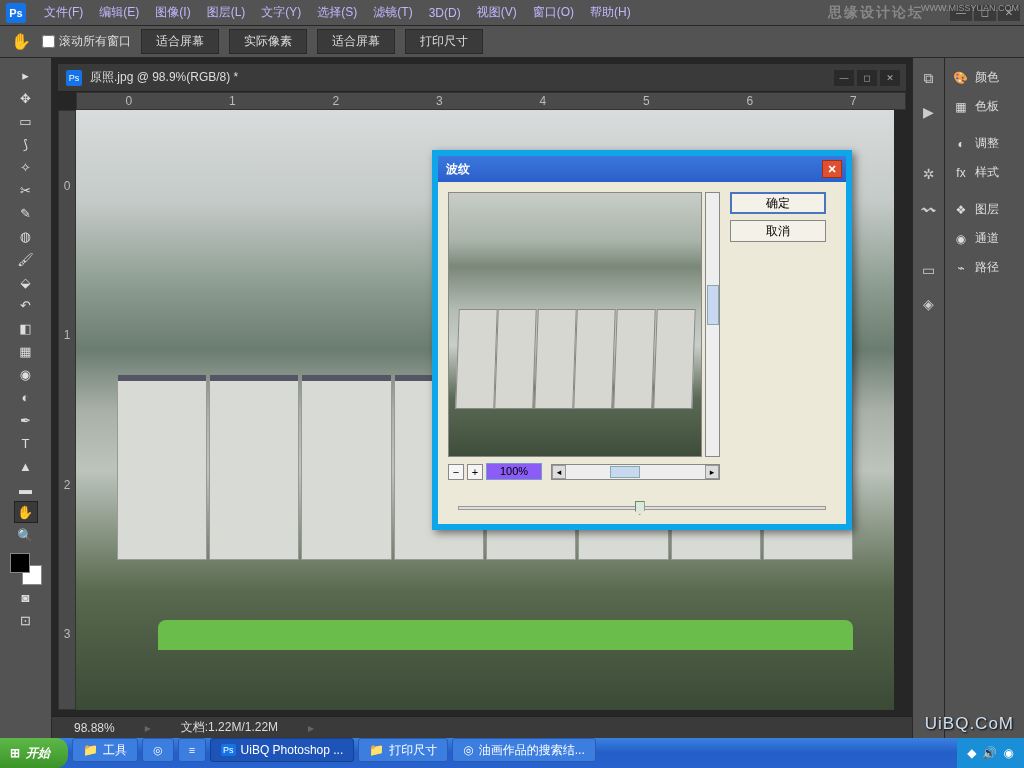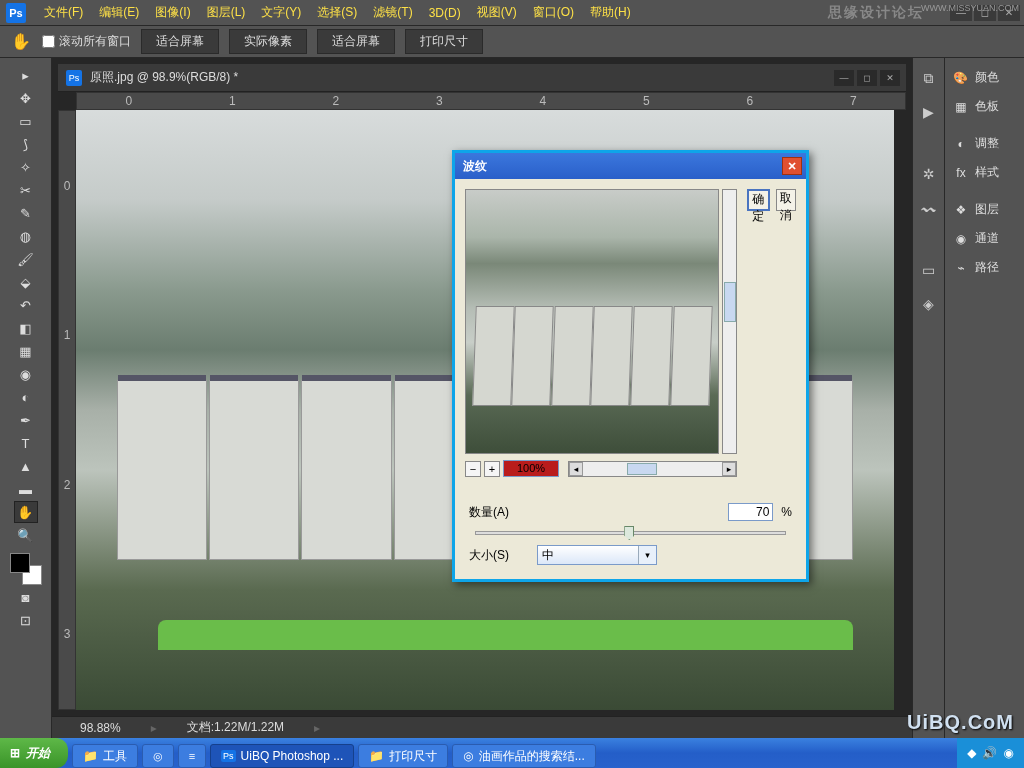--- a/index.html
+++ b/index.html
@@ -1,19 +1,19 @@
 <!DOCTYPE html>
 <html><head>
 <meta charset="utf-8">
 <style>
 *{margin:0;padding:0;box-sizing:border-box;font-family:"Microsoft YaHei",SimSun,sans-serif;font-size:12px;user-select:none}
 body{width:1024px;height:768px;background:#535353;overflow:hidden;position:relative}
 .menubar{height:26px;background:#535353;display:flex;align-items:center;padding-left:6px;border-bottom:1px solid #282828}
 .ps-logo{width:20px;height:20px;background:#1473e6;color:#fff;display:flex;align-items:center;justify-content:center;font-weight:bold;font-size:11px;border-radius:2px;margin-right:10px}
-.menu-item{color:#fde047;padding:3px 8px;cursor:pointer}
+.menu-item{color:#c4b5fd;padding:3px 8px;cursor:pointer}
 .win-ctrl{margin-left:auto;display:flex;gap:2px;padding-right:4px}
 .win-btn{width:22px;height:16px;background:#3a3a3a;color:#aaa;display:flex;align-items:center;justify-content:center;font-size:10px}
 .watermark{position:absolute;top:4px;right:100px;color:#888;font-size:14px;font-weight:bold;letter-spacing:2px}
 .optbar{height:32px;background:#535353;display:flex;align-items:center;padding-left:10px;gap:10px;border-bottom:1px solid #282828}
 .opt-icon{width:22px;height:22px;display:flex;align-items:center;justify-content:center;color:#ddd;font-size:16px}
 .opt-check{display:flex;align-items:center;gap:4px;color:#ddd}
 .opt-check input{width:13px;height:13px}
 .opt-btn{background:#3a3a3a;border:1px solid #2a2a2a;color:#ddd;padding:3px 14px;cursor:pointer}
 .workspace{display:flex;height:680px}
 .toolbox{width:52px;background:#535353;border-right:1px solid #282828;display:flex;flex-direction:column;align-items:center;padding-top:6px;gap:1px}
@@ -28,65 +28,65 @@
 .doc-tab .mini{width:16px;height:16px;background:#1473e6;color:#fff;font-size:9px;display:flex;align-items:center;justify-content:center;border-radius:2px}
 .doc-winbtns{margin-left:auto;display:flex;gap:3px;padding-right:6px}
 .doc-winbtns span{width:20px;height:16px;background:#2a2a2a;display:flex;align-items:center;justify-content:center;color:#aaa;font-size:9px}
 .ruler-h{height:18px;background:#4a4a4a;margin:0 6px 0 24px;display:flex;align-items:center;color:#bbb;font-size:10px;justify-content:space-around;border:1px solid #333}
 .ruler-v{width:18px;background:#4a4a4a;position:absolute;left:6px;top:52px;bottom:28px;display:flex;flex-direction:column;justify-content:space-around;align-items:center;color:#bbb;font-size:10px;border:1px solid #333}
 .canvas{position:absolute;left:24px;top:52px;right:18px;bottom:28px;background:linear-gradient(180deg,#d8dcdc 0%,#c5cbc9 15%,#8a9a8e 30%,#6b7d70 40%,#a8b0a8 50%,#bcc4bc 60%,#5a6a50 80%,#3a4a35 100%);overflow:hidden}
 .canvas::before{content:"";position:absolute;bottom:60px;left:10%;width:85%;height:30px;background:#6abd4a;border-radius:8px 8px 0 0}
 .buildings{position:absolute;left:5%;top:45%;width:90%;height:30%;display:flex;gap:2px}
 .bld{flex:1;background:#d8dad5;border:1px solid #999;position:relative}
 .bld::after{content:"";position:absolute;top:-6px;left:0;right:0;height:6px;background:#556}
-.statusbar{position:absolute;bottom:0;left:0;right:0;height:22px;background:#3a3a3a;display:flex;align-items:center;color:#ddd;padding-left:28px;gap:30px;border-top:1px solid #222}
+.statusbar{position:absolute;bottom:0;left:0;right:0;height:22px;background:#3a3a3a;display:flex;align-items:center;color:#ddd;padding-left:22px;gap:30px;border-top:1px solid #222}
 .statusbar .sep{color:#666}
 .right-dock{width:32px;background:#535353;border-left:1px solid #282828;display:flex;flex-direction:column;align-items:center;gap:14px;padding-top:10px}
 .dock-ico{width:20px;height:20px;color:#ccc;display:flex;align-items:center;justify-content:center;font-size:14px}
 .panels{width:80px;background:#535353;border-left:1px solid #282828;display:flex;flex-direction:column;gap:2px;padding-top:6px}
 .panel-row{display:flex;align-items:center;gap:6px;padding:5px 8px;color:#ddd;cursor:pointer}
 .panel-row .ico{width:16px;height:16px;display:flex;align-items:center;justify-content:center;font-size:12px}
 .panel-group-sep{height:6px}
 
-.dialog{position:absolute;left:452px;top:150px;width:357px;background:#ece9d8;border:3px solid #0ea5e9;box-shadow:3px 3px 8px rgba(0,0,0,.5);z-index:50}
+.dialog{position:absolute;left:432px;top:150px;width:420px;background:#ece9d8;border:6px solid #0ea5e9;box-shadow:3px 3px 8px rgba(0,0,0,.5);z-index:50}
 .dlg-title{height:26px;background:linear-gradient(180deg,#3b77dd,#2a5fc9);color:#fff;display:flex;align-items:center;padding:0 4px 0 8px;font-weight:bold}
 .dlg-close{margin-left:auto;width:20px;height:18px;background:#e05030;border:1px solid #a03010;color:#fff;display:flex;align-items:center;justify-content:center;font-size:11px;cursor:pointer}
 .dlg-body{padding:10px;display:flex;gap:10px}
 .preview{width:272px}
 .preview-img{width:272px;height:265px;border:1px solid #888;background:linear-gradient(180deg,#c8ccc8 0%,#aab5aa 18%,#7a8878 28%,#b5bdb5 45%,#c8cec8 58%,#5a6a55 78%,#3e4e3a 100%);position:relative;overflow:hidden}
 .preview-img .pbld{position:absolute;top:44%;left:3%;width:94%;height:38%;display:flex;gap:1px}
 .preview-img .pbld div{flex:1;background:#d5d7d0;border:1px solid #888;transform:skewX(-2deg)}
 .zoom-row{display:flex;align-items:center;gap:3px;margin-top:6px}
 .zoom-btn{width:16px;height:16px;border:1px solid #888;background:#f5f5f5;display:flex;align-items:center;justify-content:center;font-size:11px;cursor:pointer}
-.zoom-val{width:56px;height:17px;border:1px solid #7a9ac9;background:#b91c1c;text-align:center;font-size:11px;line-height:15px}
+.zoom-val{width:56px;height:17px;border:1px solid #7a9ac9;background:#8b5cf6;text-align:center;font-size:11px;line-height:15px}
 .hscroll{flex:1;height:16px;border:1px solid #888;background:#eee;position:relative;margin-left:6px}
 .hscroll .thumb{position:absolute;left:35%;top:1px;width:30px;height:12px;background:#c8d8f0;border:1px solid #8aa}
 .hscroll .arr{position:absolute;top:0;width:14px;height:14px;background:#ddd;border:1px solid #999;display:flex;align-items:center;justify-content:center;font-size:9px}
 .hscroll .arr.l{left:0}.hscroll .arr.r{right:0}
 .vscroll{width:16px;height:265px;border:1px solid #888;background:#eee;position:relative}
 .vscroll .thumb{position:absolute;top:35%;left:1px;height:40px;width:12px;background:#c8d8f0;border:1px solid #8aa}
-.dlg-btns{display:flex;flex-direction:row;gap:6px;width:96px}
+.dlg-btns{display:flex;flex-direction:column;gap:6px;width:96px}
 .dlg-btn{height:22px;border:1px solid #888;background:#f4f2e8;cursor:pointer}
 .dlg-btn.primary{border:2px solid #4a74c0}
 .controls{padding:6px 14px 14px 14px}
 .ctrl-row{display:flex;align-items:center;gap:8px;margin-top:10px}
 .ctrl-label{width:60px}
 .ctrl-val{width:45px;height:18px;border:1px solid #7a9ac9;text-align:right;padding-right:3px;background:#fff}
 .slider{flex:1;height:4px;border:1px solid #999;background:#ddd;position:relative;margin:0 6px}
 .slider .knob{position:absolute;top:-6px;left:48%;width:10px;height:14px;background:#dce8dc;border:1px solid #688868;clip-path:polygon(0 0,100% 0,100% 70%,50% 100%,0 70%)}
 .combo{width:120px;height:20px;border:1px solid #7a9ac9;background:linear-gradient(#fff,#dbe7f8);display:flex;align-items:center;padding-left:4px;position:relative}
 .combo .arr{position:absolute;right:0;top:0;width:18px;height:18px;border-left:1px solid #9ab;background:#e8f0fa;display:flex;align-items:center;justify-content:center;font-size:9px}
 
-.taskbar{position:absolute;bottom:0;left:0;right:0;height:30px;background:linear-gradient(180deg,#3a81e0,#245ec8 50%,#2862cc);display:flex;align-items:flex-end;z-index:100}
+.taskbar{position:absolute;bottom:0;left:0;right:0;height:30px;background:linear-gradient(180deg,#3a81e0,#245ec8 50%,#2862cc);display:flex;align-items:flex-start;z-index:100}
 .start{height:30px;background:linear-gradient(180deg,#5eb848,#3a9428);color:#fff;font-weight:bold;padding:0 18px 0 10px;display:flex;align-items:center;gap:6px;border-radius:0 12px 12px 0;font-style:italic}
 .start::before{content:"⊞";font-style:normal}
 .task-item{height:24px;background:#3c7de0;border:1px solid #2a5cb0;color:#fff;margin-left:4px;padding:0 10px;display:flex;align-items:center;gap:5px;border-radius:3px;max-width:160px;font-size:11px}
 .task-item.active{background:#1e54b8;border-color:#15408c}
 .tray{margin-left:auto;height:30px;background:#1a8fd8;padding:0 10px;display:flex;align-items:center;gap:6px;color:#fff;font-size:11px}
-.watermark2{position:absolute;bottom:34px;right:10px;color:#d0e0f0;font-size:20px;font-weight:bold;letter-spacing:1px;z-index:60;text-shadow:1px 1px 2px #000}
+.watermark2{position:absolute;bottom:34px;right:10px;color:#d0e0f0;font-size:17px;font-weight:normal;letter-spacing:1px;z-index:60;text-shadow:1px 1px 2px #000}
 .watermark3{position:absolute;top:3px;right:5px;color:#999;font-size:9px}
 </style>
 </head>
 <body>
 
 <div class="menubar">
   <div class="ps-logo">Ps</div>
   <div class="menu-item">文件(F)</div>
   <div class="menu-item">编辑(E)</div>
   <div class="menu-item">图像(I)</div>
@@ -277,37 +277,24 @@
           </div>
       </div>
     </div>
     <div class="dlg-btns">
       <button class="dlg-btn primary">确定</button>
       <button class="dlg-btn">取消</button>
     </div>
   </div>
   <div class="controls">
     <div class="ctrl-row">
-      <span class="ctrl-label">数量(A)</span>
-      <span style="flex:1"></span>
-      <input class="ctrl-val" value="70" style="">
-      <span>%</span>
-    </div>
-    <div class="ctrl-row">
         <div class="slider">
           <div class="knob"></div>
         </div>
       </div>
-    <div class="ctrl-row">
-      <span class="ctrl-label">大小(S)</span>
-      <div class="combo">
-          <span>中</span>
-          <div class="arr">▾</div>
-        </div>
-    </div>
   </div>
 </div>
 
 <div class="watermark2">UiBQ.CoM</div>
 
 <div class="taskbar">
   <div class="start">开始</div>
   <div class="task-item">
       <span>📁</span>
       <span>工具</span>

